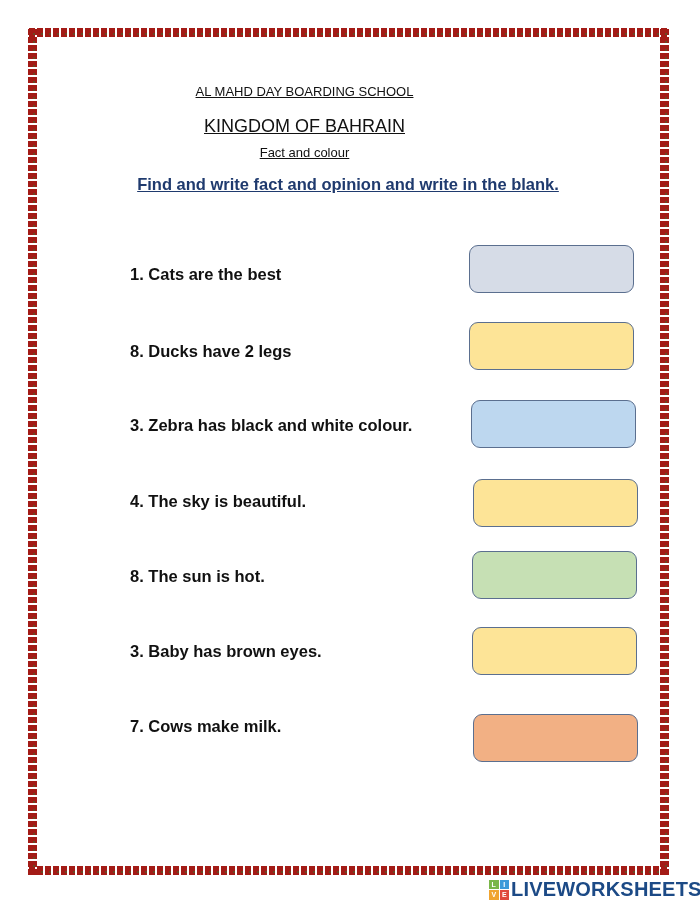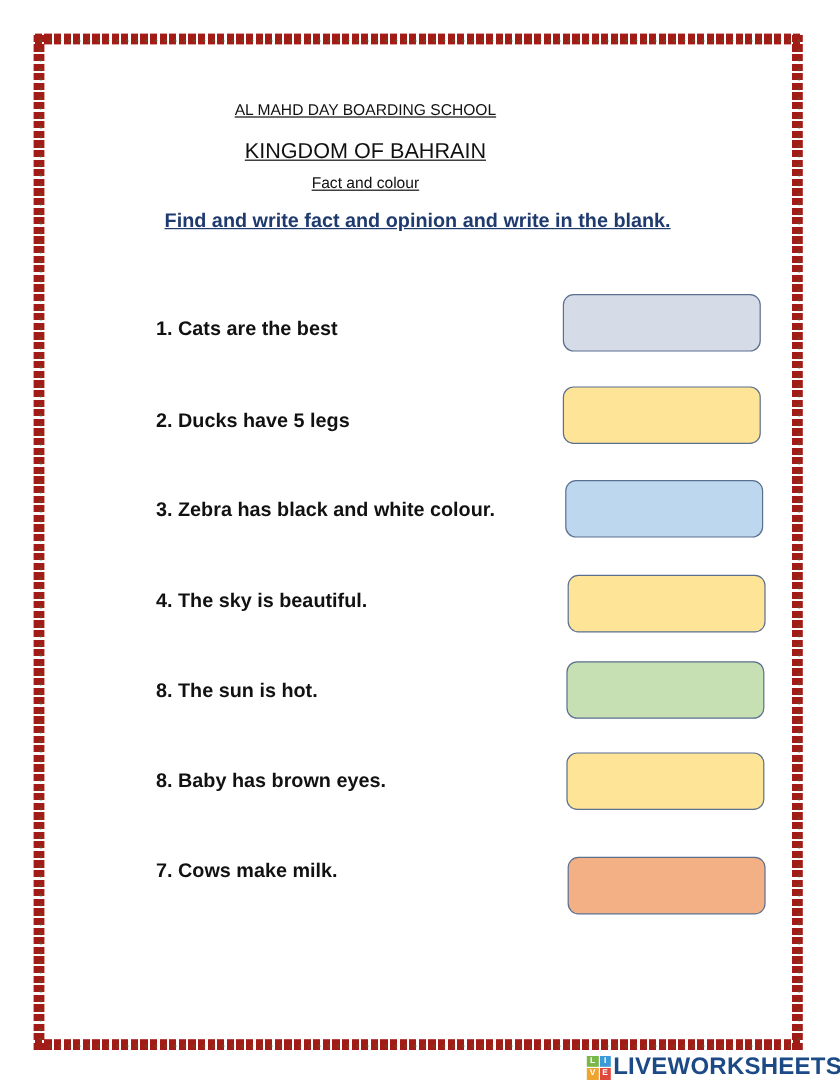--- a/index.html
+++ b/index.html
@@ -50,33 +50,33 @@
 </div>
 
 <div class="hdr h1">AL MAHD DAY BOARDING SCHOOL</div>
 <div class="hdr h2">KINGDOM OF BAHRAIN</div>
 <div class="hdr h3">Fact and colour</div>
 <div class="instr">Find and write fact and opinion and write in the blank.</div>
 
 <div class="q" style="top:265px">1. Cats are the best</div>
 <div class="box" style="left:469px;top:245px;background:#d6dce7"></div>
 
-<div class="q" style="top:342px">2. Ducks have 5 legs</div>
+<div class="q" style="top:342px">8. Ducks have 2 legs</div>
 <div class="box" style="left:469px;top:322px;background:#fde497"></div>
 
 <div class="q" style="top:416px">3. Zebra has black and white colour.</div>
 <div class="box" style="left:471px;top:400px;background:#bdd7ef"></div>
 
 <div class="q" style="top:492px">4. The sky is beautiful.</div>
 <div class="box" style="left:473px;top:479px;background:#fde497"></div>
 
 <div class="q" style="top:567px">8. The sun is hot.</div>
 <div class="box" style="left:472px;top:551px;background:#c6e0b4"></div>
 
-<div class="q" style="top:642px">8. Baby has brown eyes.</div>
+<div class="q" style="top:642px">3. Baby has brown eyes.</div>
 <div class="box" style="left:472px;top:627px;background:#fde497"></div>
 
 <div class="q" style="top:717px">7. Cows make milk.</div>
 <div class="box" style="left:473px;top:714px;background:#f2b084"></div>
 
 <div class="logo">
   <div class="logo-badge">
     <span style="background:#7ab648">L</span>
     <span style="background:#3a9ad9">I</span>
     <span style="background:#f0a430">V</span>

